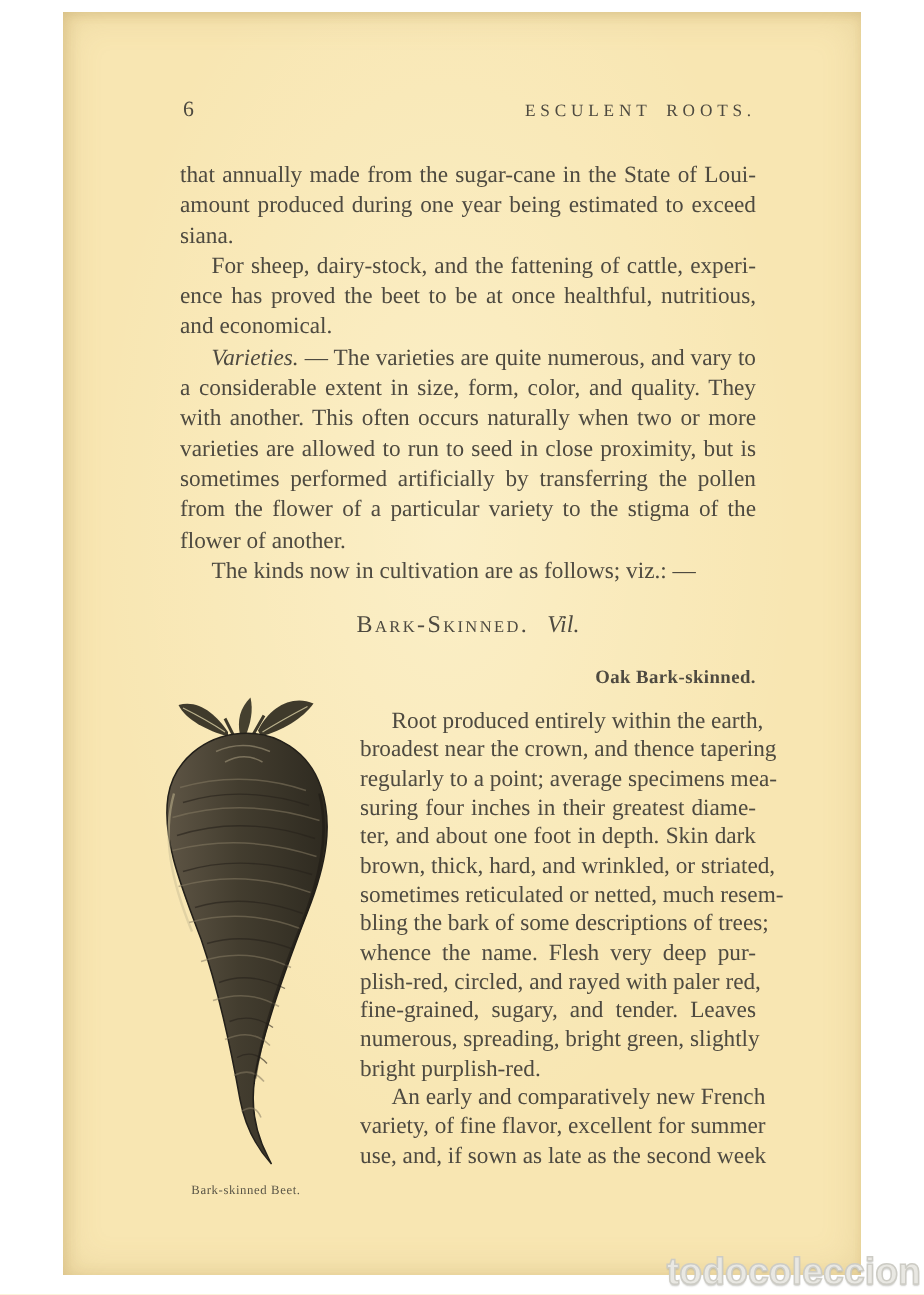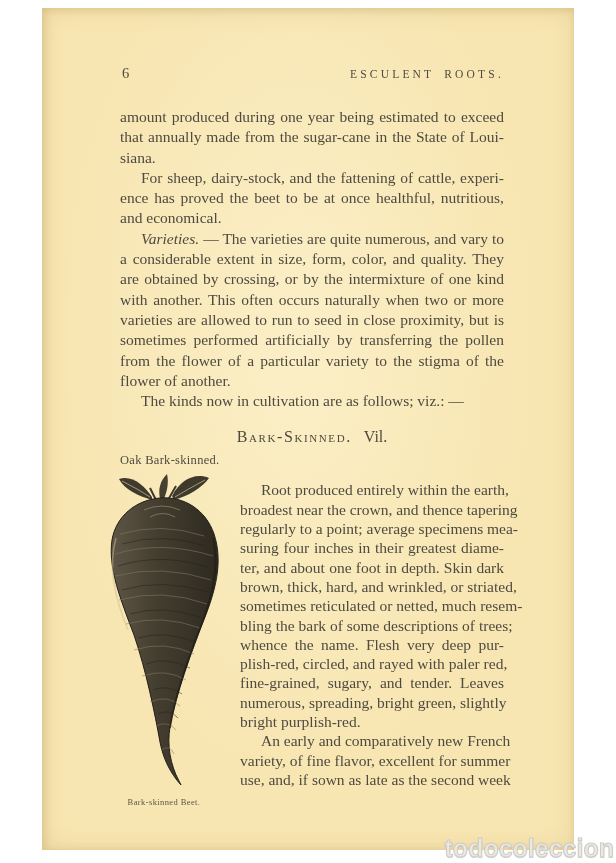--- a/index.html
+++ b/index.html
@@ -66,28 +66,29 @@
     text-align:center;
     font-size:16px;
     font-weight:normal;
   }
   .sc{
     font-variant:small-caps;
     letter-spacing:1.6px;
     margin-top:36px;
   }
   .variant{
+    font-style:italic;
     margin-left:12px;
     margin-top:24px;
   }
   .subhead{
-    margin-top:7px;
-    text-align:left;
+    margin-top:18px;
+    text-align:right;
     font-size:12.5px;
-    font-weight:normal;
+    font-weight:bold;
     letter-spacing:0.3px;
   }
   .figure{
     float:left;
     width:128px;
     margin:4px 12px 2px -20px;
     text-align:center;
   }
   .figure svg{display:block;}
   .caption{
@@ -118,35 +119,34 @@
 <body>
 
 <div class="page">
 
   <div class="header-row">
     <span class="pagenum">6</span>
     <span class="running-head">ESCULENT ROOTS.</span>
   </div>
 
   <div class="para">
+      <div class="line">that annually made from the sugar-cane in the State of Loui-</div>
       <div class="line">amount produced during one year being estimated to exceed</div>
-      <div class="line">that annually made from the sugar-cane in the State of Loui-</div>
       <div class="line last">siana.</div>
     </div>
 
   <div class="para">
       <div class="line indent">For sheep, dairy-stock, and the fattening of cattle, experi-</div>
       <div class="line">ence has proved the beet to be at once healthful, nutritious,</div>
       <div class="line last">and economical.</div>
     </div>
 
   <div class="para">
       <div class="line indent"><em>Varieties.</em> — The varieties are quite numerous, and vary to</div>
       <div class="line">a considerable extent in size, form, color, and quality. They</div>
-      <div class="line">are obtained by crossing, or by the intermixture of one kind</div>
       <div class="line">with another. This often occurs naturally when two or more</div>
       <div class="line">varieties are allowed to run to seed in close proximity, but is</div>
       <div class="line">sometimes performed artificially by transferring the pollen</div>
       <div class="line">from the flower of a particular variety to the stigma of the</div>
       <div class="line last">flower of another.</div>
     </div>
 
   <div class="para">
       <div class="line last indent">The kinds now in cultivation are as follows; viz.: —</div>
     </div>

